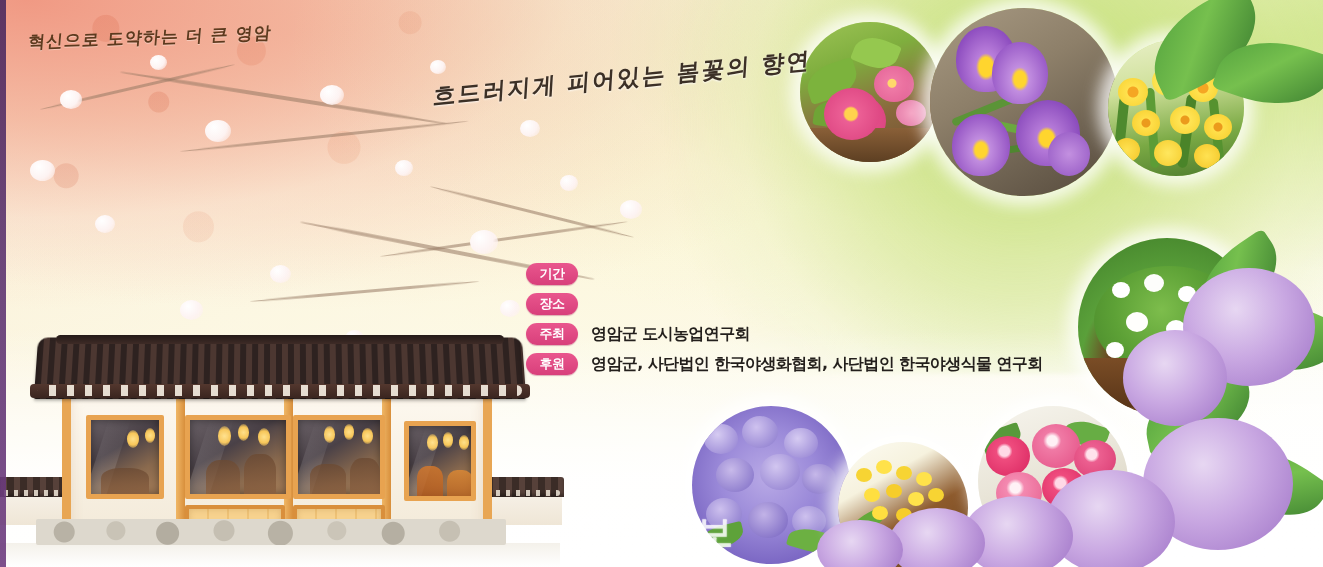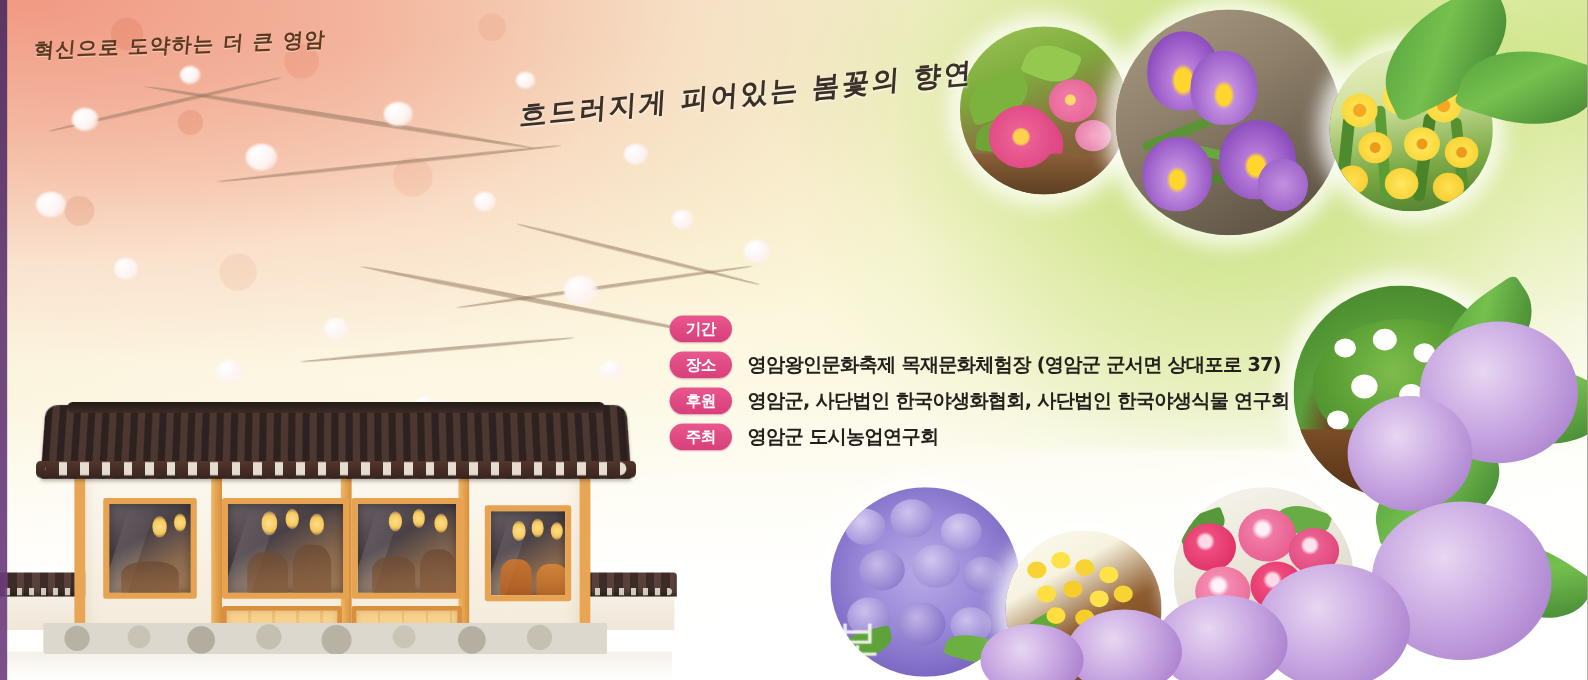--- a/index.html
+++ b/index.html
@@ -99,21 +99,21 @@
         #cdd13f 25%, #e9c23c 33%, #f5b03a 42%,
         #f79a35 52%, #f4832f 62%, #f06a30 72%,
         #ea5236 82%, #e2403c 92%, #d93845 100%);
     -webkit-background-clip:text; background-clip:text;
     paint-order:stroke fill;
     -webkit-text-stroke:7px #ffffff;
     filter:drop-shadow(1px 2px 1px rgba(120,80,40,.30));
   }
 
   
-  .info{ position:absolute; left:558px; top:259px;text-align:right; }
+  .info{ position:absolute; left:526px; top:259px;text-align:right; }
   .info-row{ display:flex; align-items:center; height:30px; }
   .badge{
     width:52px; height:22px; flex:0 0 52px;
     border-radius:11px;
     background:linear-gradient(#e9568d,#d83f7b);
     color:#fff; font-family:"DejaVu Sans",sans-serif;
     font-size:13px; font-weight:700; letter-spacing:-.5px;
     display:flex; align-items:center; justify-content:center;
     box-shadow:0 1px 1px rgba(160,40,90,.35);
   }
@@ -122,21 +122,21 @@
     font-family:"DejaVu Sans", sans-serif;
     font-size:16px; font-weight:700; color:#231f1c;
     letter-spacing:-.6px; white-space:nowrap;
   }
   .hl{ color:#e8317c; font-size:20px; font-weight:900; }
 
   
   .watermark{
     position:absolute; left:576px; top:508px;
     font-family:"DejaVu Sans", sans-serif;
-    font-size:37px; font-weight:400; letter-spacing:3px;
+    font-size:37px; font-weight:700; letter-spacing:3px;
     color:rgba(255,255,255,.72);
     text-shadow:0 0 2px rgba(255,255,255,.5);
     pointer-events:none;
   }
 
   
   .hanok{ position:absolute; left:0; bottom:0; width:560px; height:240px; }
   .wall-left{
     position:absolute; left:0; bottom:42px; width:175px; height:30px;
     background:linear-gradient(#f6f0e6,#efe6d6);
@@ -465,30 +465,29 @@
   <div class="tagline">흐드러지게 피어있는 봄꽃의 향연</div>
 
 
   <div class="info">
     <div class="info-row">
       <div class="badge">기간</div>
     </div>
 
     <div class="info-row">
       <div class="badge">장소</div>
-      <div class="info-text">영암왕인문화축제 목재문화체험장 (영암군 군서면 상대포로 37)</div>
+    </div>
+
+    <div class="info-row">
+      <div class="badge">주최</div>
+      <div class="info-text">영암군 도시농업연구회</div>
     </div>
 
     <div class="info-row">
       <div class="badge">후원</div>
       <div class="info-text">영암군, 사단법인 한국야생화협회, 사단법인 한국야생식물 연구회</div>
     </div>
-
-    <div class="info-row">
-      <div class="badge">주최</div>
-      <div class="info-text">영암군 도시농업연구회</div>
-    </div>
   </div>
 
   <div class="watermark">영암일보</div>
 
   <div class="edge-left"></div>
 </div>
 
 </body></html>

